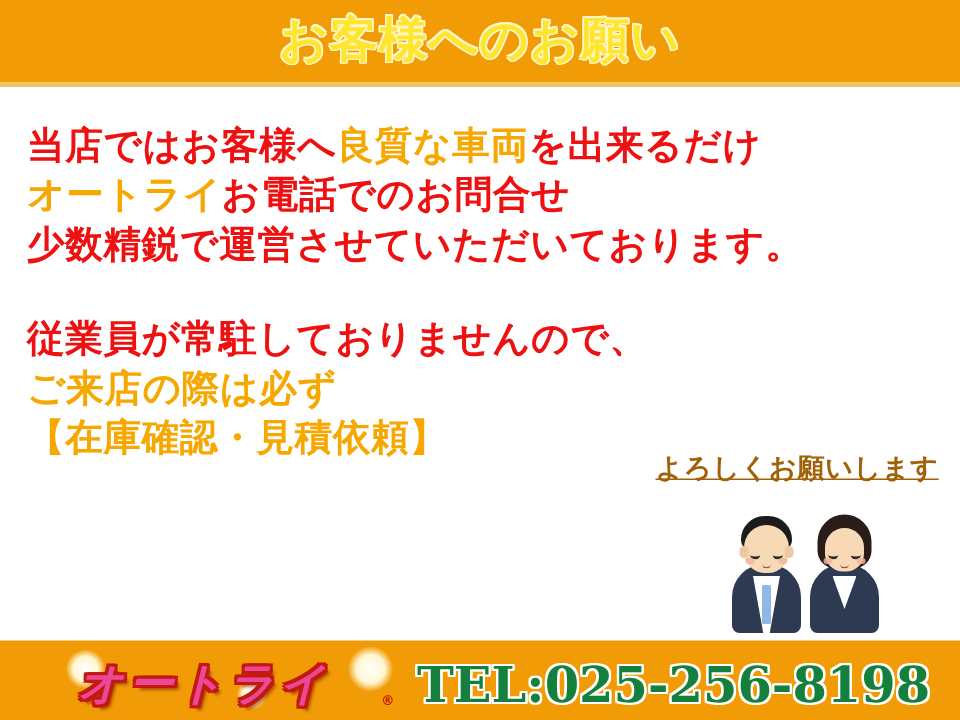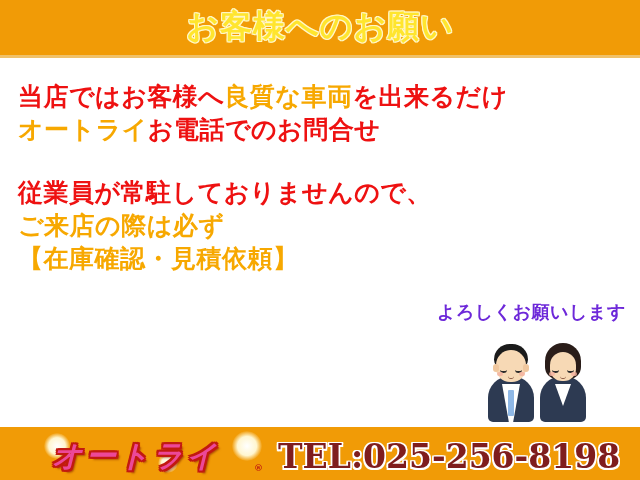--- a/index.html
+++ b/index.html
@@ -43,22 +43,22 @@
     white-space:nowrap;letter-spacing:0.5px;
   }
   .gap{height:30px;}
   .red{color:#ee1111;}
   .orange{color:#f7a800;}
   .period-red{color:#f06a6a;font-size:25px;}
 
   
   .greeting{
     position:absolute;left:437px;top:300px;
-    font-size:18px;font-weight:bold;color:#6d28d9;
-    white-space:nowrap;letter-spacing:0.5px;
+    font-size:18px;font-weight:bold;color:#a16207;
+    white-space:nowrap;letter-spacing:0.5px;text-decoration:underline;
   }
 
   
   .people{
     position:absolute;left:485px;top:330px;width:110px;height:92px;
   }
   .person{position:absolute;top:0;width:52px;height:92px;}
   .person.man{left:0;}
   .person.woman{left:52px;}
 
@@ -152,21 +152,21 @@
     background:radial-gradient(circle,#ffffff 0%,#fff6d0 45%,rgba(255,246,208,0) 72%);
   }
   .sparkle.s1{left:-2px;top:-4px;width:26px;height:26px;}
   .sparkle.s2{left:186px;top:-6px;width:30px;height:30px;}
   .sparkle.s3{left:112px;top:16px;width:20px;height:20px;}
 
   .tel{
     position:absolute;left:278px;top:437px;
     font-family:"DejaVu Serif","Liberation Serif",serif;
     font-size:33px;font-weight:bold;letter-spacing:0px;
-    color:#7f1d1d;
+    color:#15803d;
     text-shadow:
       1.5px 0 0 #ffffff,-1.5px 0 0 #ffffff,0 1.5px 0 #ffffff,0 -1.5px 0 #ffffff,
       1.5px 1.5px 0 #ffffff,-1.5px -1.5px 0 #ffffff,1.5px -1.5px 0 #ffffff,-1.5px 1.5px 0 #ffffff;
     white-space:nowrap;
   }
 </style>
 </head>
 <body>
 
 <div id="poster">
@@ -176,20 +176,23 @@
   <div class="header-title">お客様へのお願い</div>
 
   <div class="body-text">
 
     <div class="para">
       <div class="tline">
         <span class="red">当店ではお客様へ</span><span class="orange">良質な車両</span><span class="red">を出来るだけ</span>
       </div>
       <div class="tline">
         <span class="orange">オートライ</span><span class="red">お電話でのお問合せ</span>
+      </div>
+      <div class="tline">
+        <span class="red">少数精鋭で運営させていただいております。</span>
       </div>
     </div>
 
     <div class="gap"></div>
 
     <div class="para">
       <div class="tline">
         <span class="red">従業員が常駐しておりませんので、</span>
       </div>
       <div class="tline">

